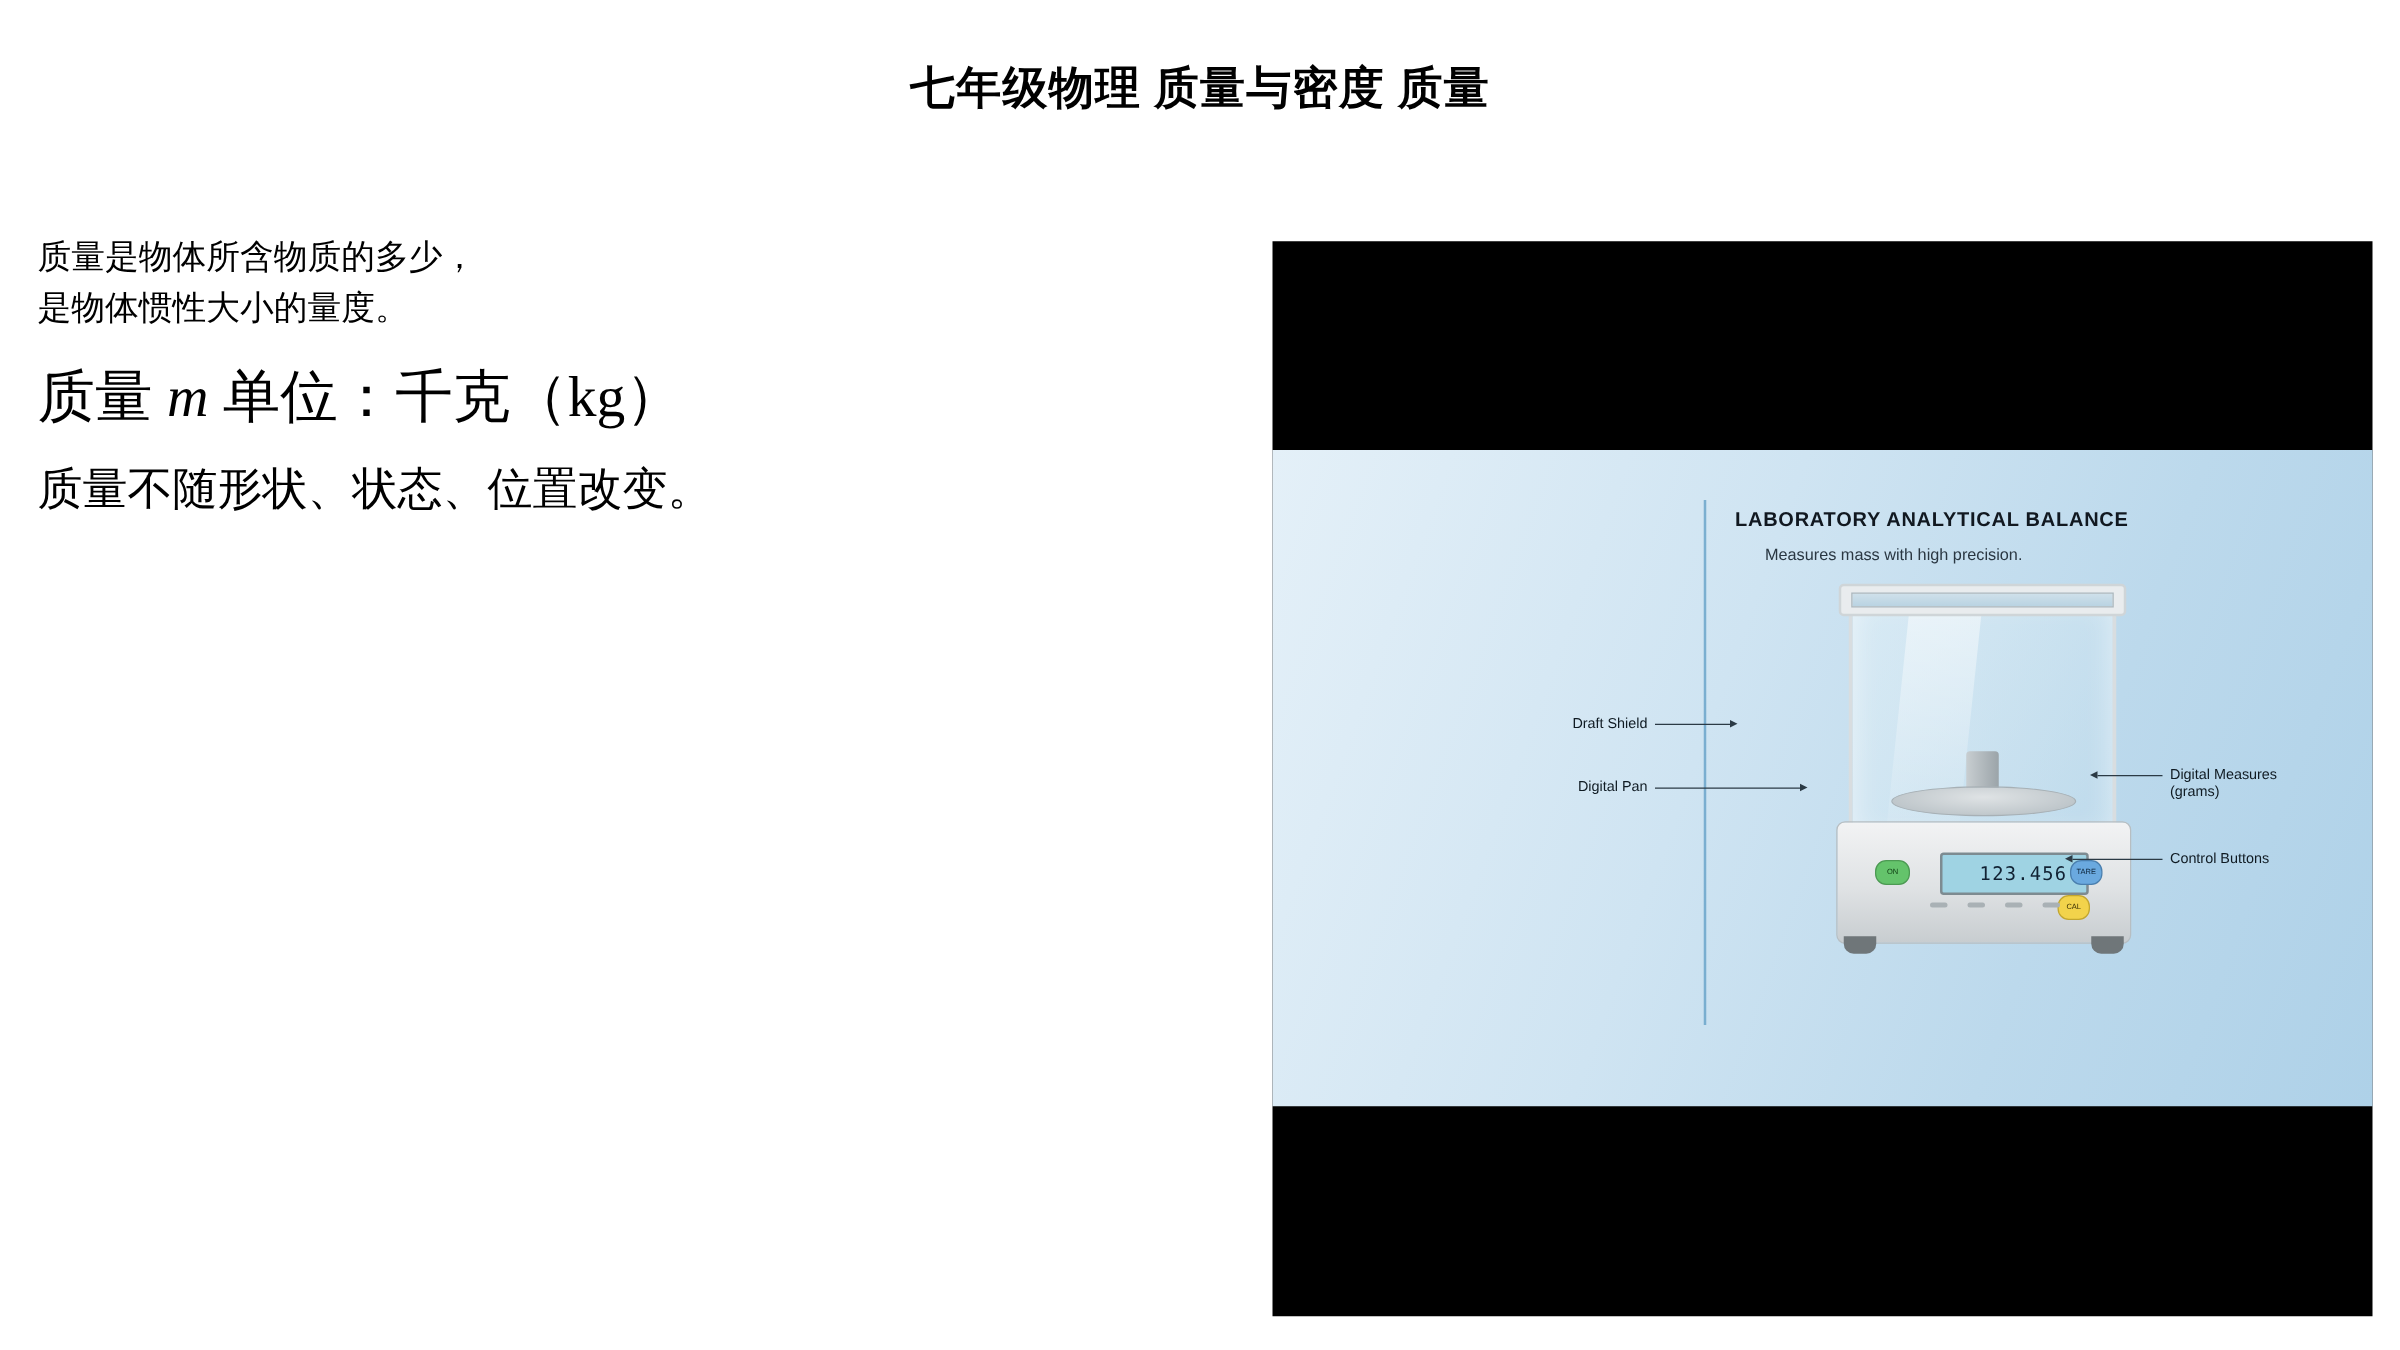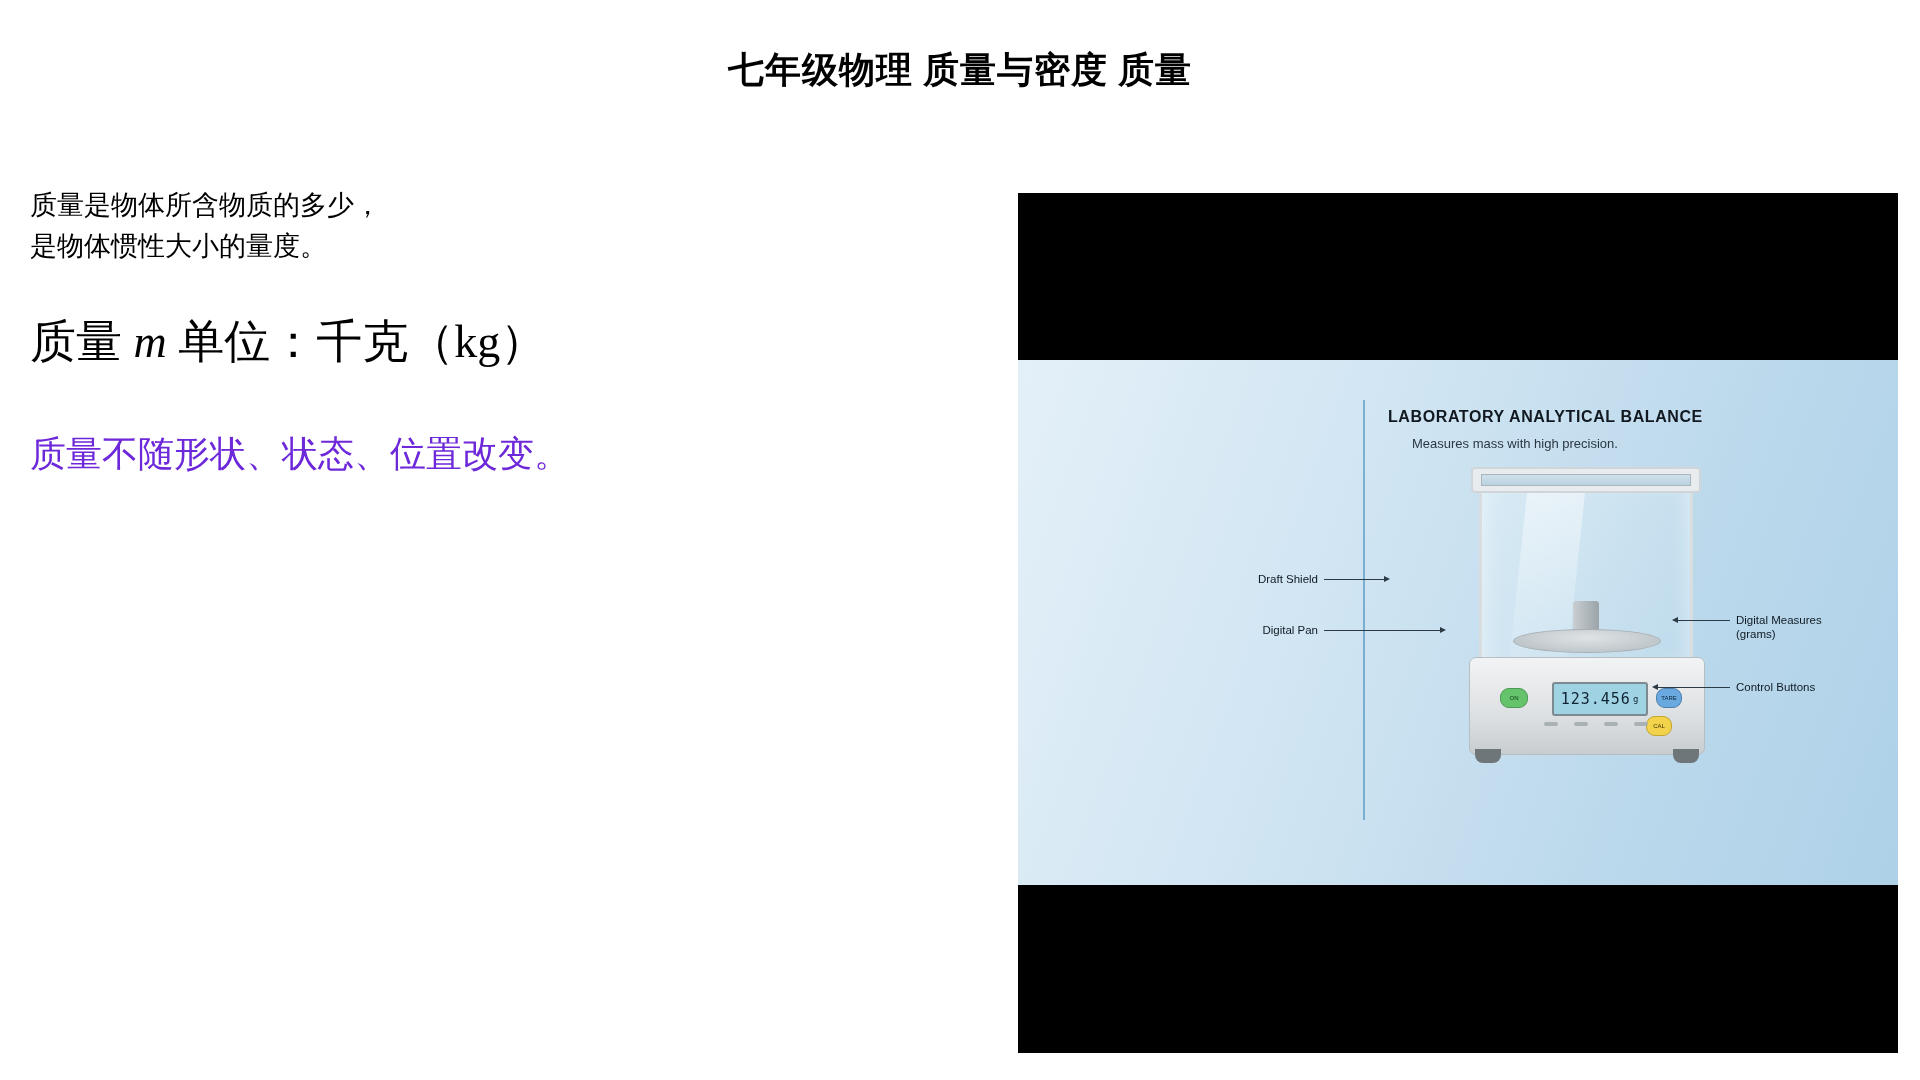--- a/index.html
+++ b/index.html
@@ -45,37 +45,38 @@
 
   .para-block {
     font-size: 27px;
     line-height: 1.52;
     color: #000000;
     font-family: "Liberation Sans", sans-serif;
   }
   .para-block .line { display: block; white-space: pre; }
 
   .formula-line {
-    margin-top: 44px;
+    margin-top: 20px;
     font-family: "Liberation Serif", serif;
     font-size: 46px;
     color: #000000;
     white-space: pre;
   }
   .formula-line .ital {
     font-style: italic;
     font-family: "Liberation Serif", serif;
   }
 
   .para-block2 {
-    margin-top: 54px;
+    margin-top: 18px;
     font-size: 36px;
     line-height: 1.5;
-    color: #6d28d9;
+    color: #000000;
     white-space: pre;
+    font-family: Liberation Mono, monospace;
   }
 
   
   .figure {
     position: absolute;
     left: 1018px;
     top: 193px;
     width: 880px;
     height: 860px;
     background: #000000;
@@ -203,20 +204,21 @@
     background: #9fd3e3;
     border: 2px solid #7d8b91;
     border-radius: 3px;
     color: #123;
     font-family: "DejaVu Sans Mono", monospace;
     font-size: 15px;
     letter-spacing: 1px;
     display: flex;
     align-items: center;
     justify-content: center;
+    padding-left: 23px;
   }
   .readout .unit { font-size: 9px; margin-left: 2px; }
   .btn-green {
     position: absolute;
     left: 30px;
     top: 30px;
     width: 26px;
     height: 18px;
     background: #64c36b;
     border-radius: 9px;

